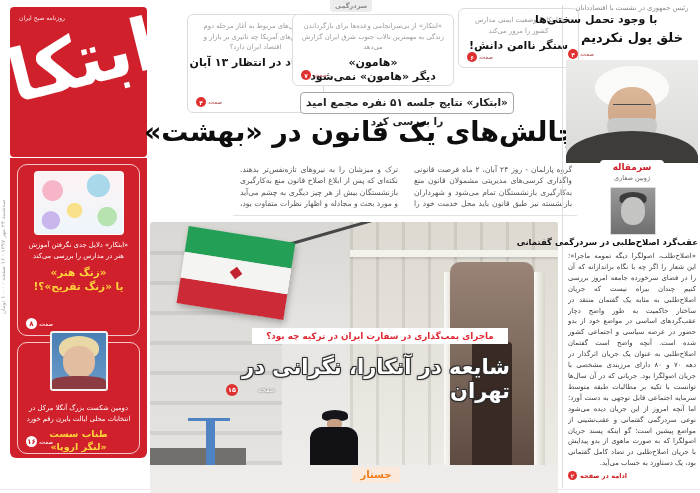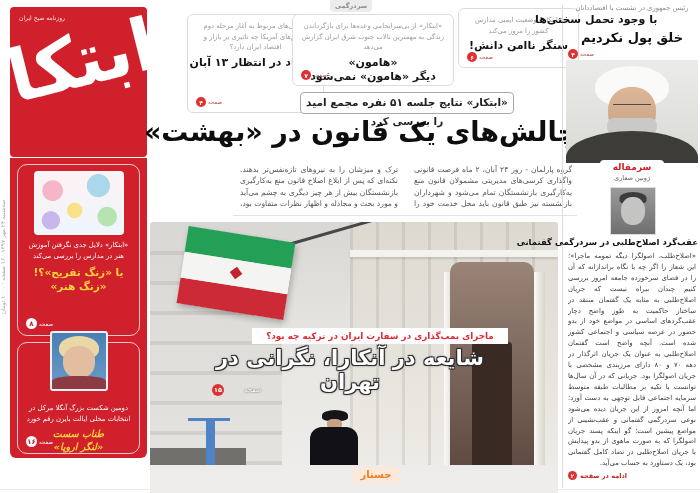--- a/index.html
+++ b/index.html
@@ -33,21 +33,21 @@
   .side-badge{position:absolute;left:8px;bottom:6px;display:flex;align-items:center;gap:2px;direction:ltr;}
   .side-badge .dot{width:11px;height:11px;border-radius:50%;background:#fff;color:#d0202b;
                    font-size:7px;font-weight:bold;display:flex;align-items:center;justify-content:center;}
   .side-badge .w{color:#fff;font-size:5.5px;}
   .merkel-img{position:absolute;top:-12px;left:50%;transform:translateX(-50%);width:54px;height:56px;
               border:2px solid #f2f2f2;border-radius:3px;overflow:hidden;background:linear-gradient(#4a7fb5,#6a9cc9);}
   .m-hair{position:absolute;top:3px;left:50%;transform:translateX(-50%);width:40px;height:24px;background:#e9d8a6;border-radius:50% 50% 42% 42%;}
   .m-face{position:absolute;top:13px;left:50%;transform:translateX(-50%);width:32px;height:32px;background:#e3bd9f;border-radius:46%;}
   .m-jacket{position:absolute;bottom:0;left:0;width:100%;height:13px;background:#8c3b43;border-radius:40% 40% 0 0;}
   .card-merkel .side-kicker{margin-top:60px;}
-  .card-merkel .side-headline{font-size:9.5px;font-style:italic;}
+  .card-merkel .side-headline{font-size:9.5px;}
 
   
   .pish-label{left:330px;top:0;width:42px;height:12px;background:#ececec;color:#8a8a8a;
               font-size:6.5px;font-weight:bold;text-align:center;line-height:12px;border-radius:0 0 4px 4px;}
   .news-box{position:absolute;background:#fff;border:1px solid #dcdcdc;border-radius:6px;}
   .nb-kicker{font-size:6.8px;color:#999;text-align:center;padding:6px 8px 0;line-height:1.55;}
   .nb-headline{font-size:11px;font-weight:bold;color:#141414;text-align:center;margin-top:3px;line-height:1.3;}
   .nb-badge{position:absolute;left:8px;bottom:5px;display:flex;align-items:center;gap:2px;direction:ltr;}
   .nb-badge .dot{width:10px;height:10px;border-radius:50%;background:#e03131;color:#fff;
                  font-size:6px;font-weight:bold;display:flex;align-items:center;justify-content:center;}
@@ -92,23 +92,23 @@
   .f-green{height:33%;background:#239f56;}
   .f-white{height:34%;background:#f4f4f2;position:relative;}
   .f-red{height:33%;background:#cc2a36;}
   .emblem{position:absolute;left:50%;top:50%;width:9px;height:9px;background:#c2232f;
           transform:translate(-50%,-50%) rotate(45deg);}
   .officer-cap{position:absolute;left:172px;top:188px;width:26px;height:11px;background:#15151a;border-radius:50% 50% 30% 30%;}
   .officer-face{position:absolute;left:177px;top:197px;width:15px;height:10px;background:#c8a184;border-radius:40%;}
   .officer-body{position:absolute;left:160px;top:205px;width:48px;height:38px;background:#121216;border-radius:12px 12px 0 0;}
   .ph-kicker{position:absolute;left:102px;top:106px;width:256px;height:16px;background:#fff;color:#e02832;
              font-size:8.8px;font-weight:bold;line-height:16px;text-align:center;}
-  .ph-headline{position:absolute;left:40px;top:124px;width:320px;text-align:center;font-size:21px;font-weight:800;color:#fff;
+  .ph-headline{position:absolute;left:40px;top:133px;width:320px;font-size:21px;font-weight:800;color:#fff;
     text-shadow:0 0 3px #222,1px 1px 0 #333,-1px -1px 0 #333,1px -1px 0 #333,-1px 1px 0 #333;}
-  .ph-badge{position:absolute;left:62px;top:162px;display:flex;align-items:center;gap:20px;direction:ltr;}
+  .ph-badge{position:absolute;left:76px;top:162px;display:flex;align-items:center;gap:20px;direction:ltr;}
   .ph-badge .dot{width:12px;height:12px;border-radius:50%;background:#e03131;color:#fff;
                  font-size:6.5px;font-weight:bold;display:flex;align-items:center;justify-content:center;}
   .ph-badge .w{color:#fff;font-size:7px;text-shadow:0 0 2px #333;}
   .tag-essay{left:352px;top:467px;width:48px;height:16px;background:#fbe9dc;color:#ef7d1a;
              font-weight:bold;font-size:10px;text-align:center;line-height:16px;border-radius:3px;}
 
   
   .pres-kicker{left:566px;top:4px;width:132px;font-size:6.8px;color:#8a8a8a;text-align:center;}
   .pres-h1{left:535px;top:13px;width:132px;font-size:11px;font-weight:800;color:#111;text-align:left;white-space:nowrap;}
   .pres-h2{left:566px;top:30px;width:132px;font-size:13px;font-weight:800;color:#111;text-align:center;white-space:nowrap;}
@@ -147,22 +147,22 @@
     <div class="slogan">روزنامه صبح ایران</div>
     <div class="logo-text">ابتکار</div>
   </div>
   <div class="abs edition-strip">سه‌شنبه ۲۴ مهر ۱۳۹۷ · ۱۶ صفحه · ۱۰۰۰ تومان</div>
 
   <div class="abs side-red">
     <div class="side-card card-art">
       <div class="art-img"></div>
       <div class="side-kicker">«ابتکار» دلایل جدی نگرفتن آموزش هنر در مدارس را بررسی می‌کند</div>
       <div class="side-headline">
+        <div>«زنگ هنر»</div>
         <div>یا «زنگ تفریح»؟!</div>
-        <div>«زنگ هنر»</div>
       </div>
       <div class="side-badge">
         <span class="dot">۸</span>
         <span class="w">صفحه</span>
       </div>
     </div>
     <div class="side-card card-merkel">
       <div class="merkel-img">
         <div class="m-hair"></div>
         <div class="m-face"></div>

